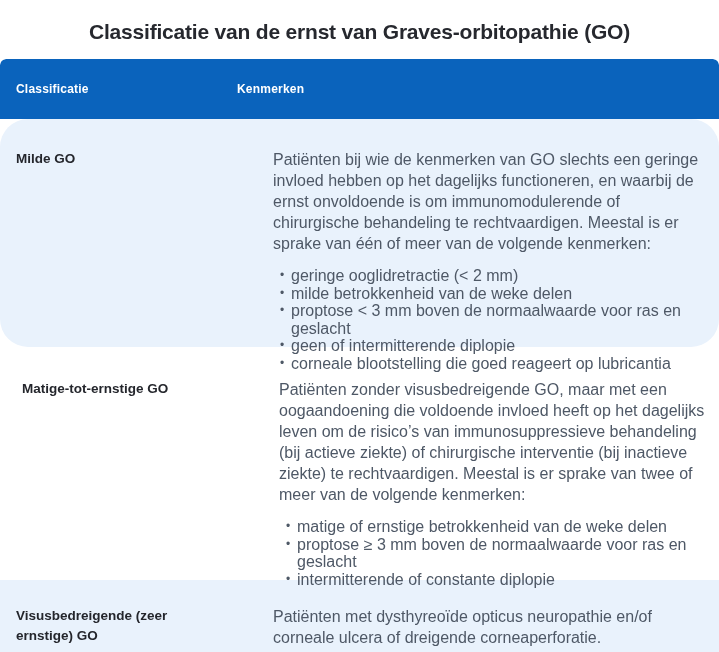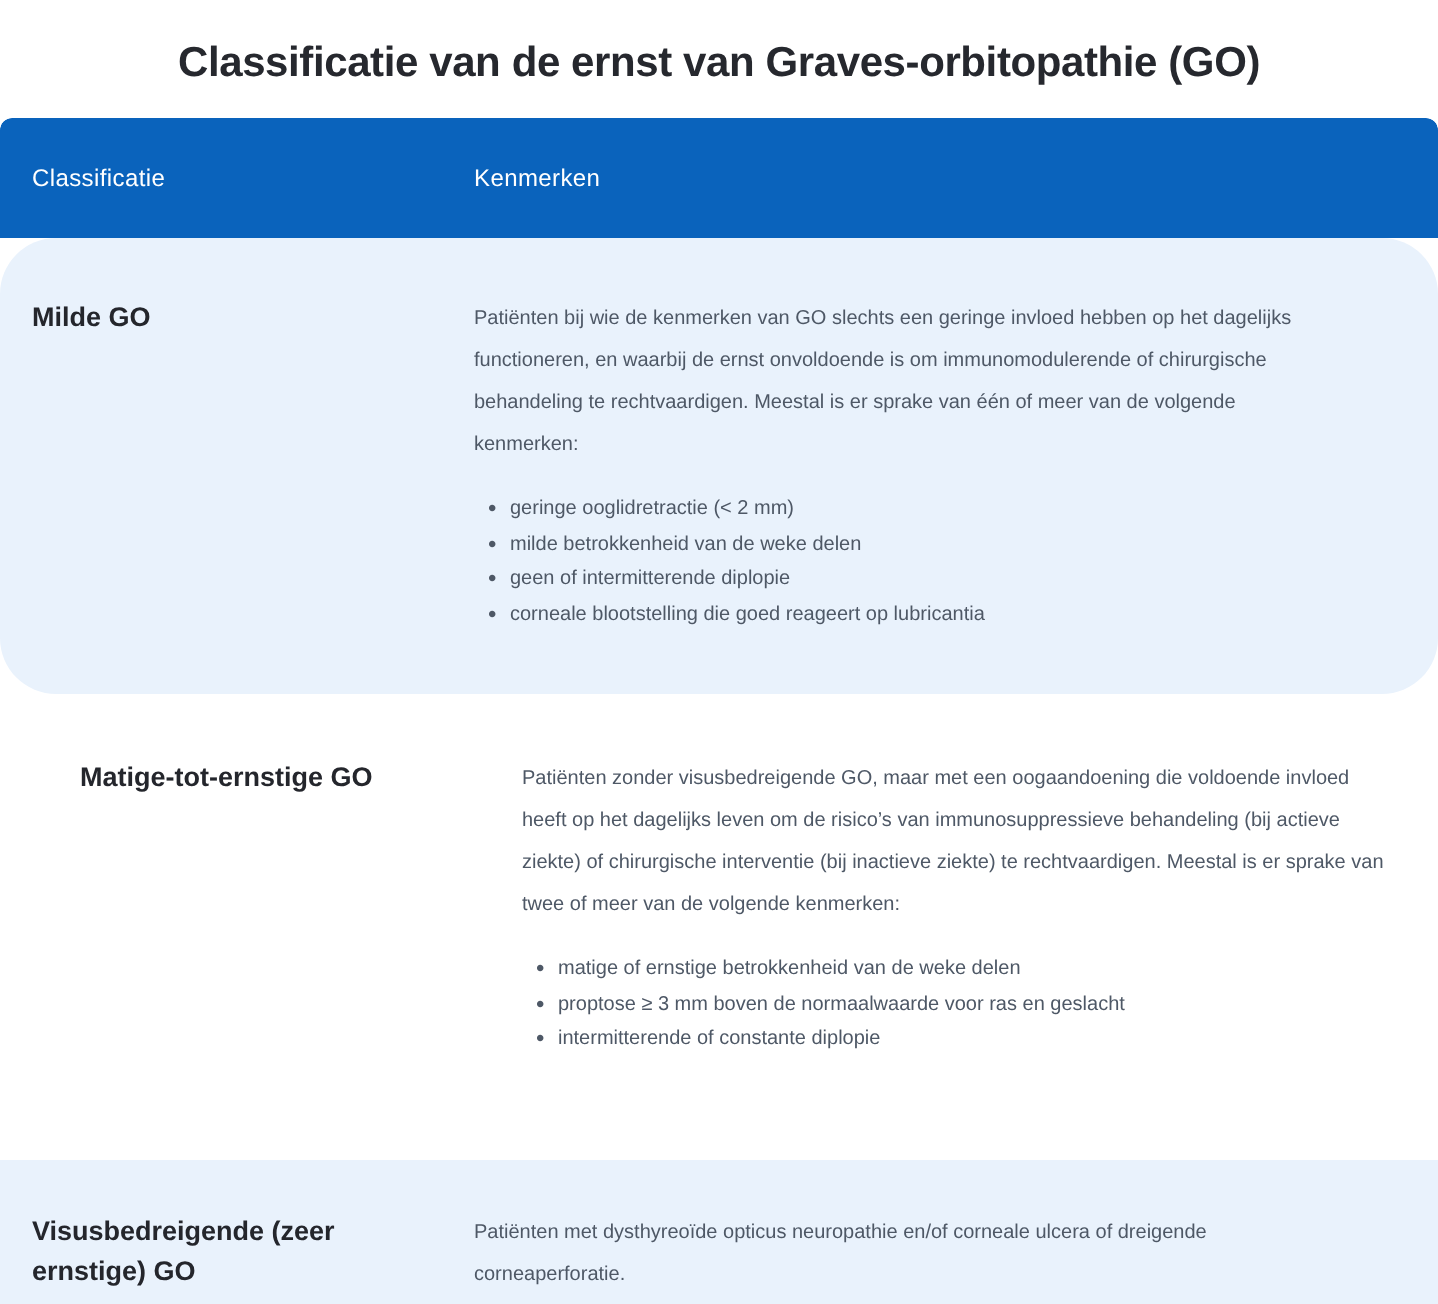--- a/index.html
+++ b/index.html
@@ -24,34 +24,34 @@
     height: 60px; background: #0a63bc;
     display: flex; align-items: center;
     border-radius: 6px 6px 0 0;
   }
   .col1 {
     width: 237px; flex-shrink: 0;
     padding-left: 16px; box-sizing: border-box;
   }
   .col2 { width: 434px; flex-shrink: 0; }
   .th {
-    color: #ffffff; font-weight: normal; font-size: 12px; letter-spacing: 0.2px;
+    color: #ffffff; font-weight: bold; font-size: 12px; letter-spacing: 0.2px;
   }
   .row { display: flex; box-sizing: border-box; }
   .row-light { background: #e9f2fc; }
   .row-white { background: #ffffff; }
   .row-1 { height: 228px; padding-top: 30px; border-radius: 28px; }
   .row-2 { height: 233px; padding-top: 32px; justify-content: center; }
   .row-3 { height: 84px;  padding-top: 26px; }
   .cls {
     font-weight: bold; font-size: 13.5px; line-height: 20px;
     color: #24262c;
   }
   .cls-narrow { max-width: 156px; }
-  .feat { font-size: 10px; line-height: 21px; color: #4e5866; }
+  .feat { font-size: 16px; line-height: 21px; color: #4e5866; margin-left: 36px; }
   .intro { margin: 0; }
   .bullets {
     margin: 13px 0 0 0; padding: 0; list-style: none;
   }
   .bullets li {
     position: relative; padding-left: 18px; line-height: 17.5px;
   }
   .bullets li::before {
     content: "\2022";
     position: absolute; left: 7px; top: 0;
@@ -72,20 +72,21 @@
 
   <div class="row row-light row-1">
     <div class="col1">
       <div class="cls">Milde GO</div>
     </div>
     <div class="col2 feat">
       <p class="intro">Patiënten bij wie de kenmerken van GO slechts een geringe invloed hebben op het dagelijks functioneren, en waarbij de ernst onvoldoende is om immunomodulerende of chirurgische behandeling te rechtvaardigen. Meestal is er sprake van één of meer van de volgende kenmerken:</p>
       <ul class="bullets">
           <li>geringe ooglidretractie (&lt; 2 mm)</li>
           <li>milde betrokkenheid van de weke delen</li>
+          <li>proptose &lt; 3 mm boven de normaalwaarde voor ras en geslacht</li>
           <li>geen of intermitterende diplopie</li>
           <li>corneale blootstelling die goed reageert op lubricantia</li>
         </ul>
     </div>
   </div>
 
   <div class="row row-white row-2">
     <div class="col1">
       <div class="cls">Matige-tot-ernstige GO</div>
     </div>

